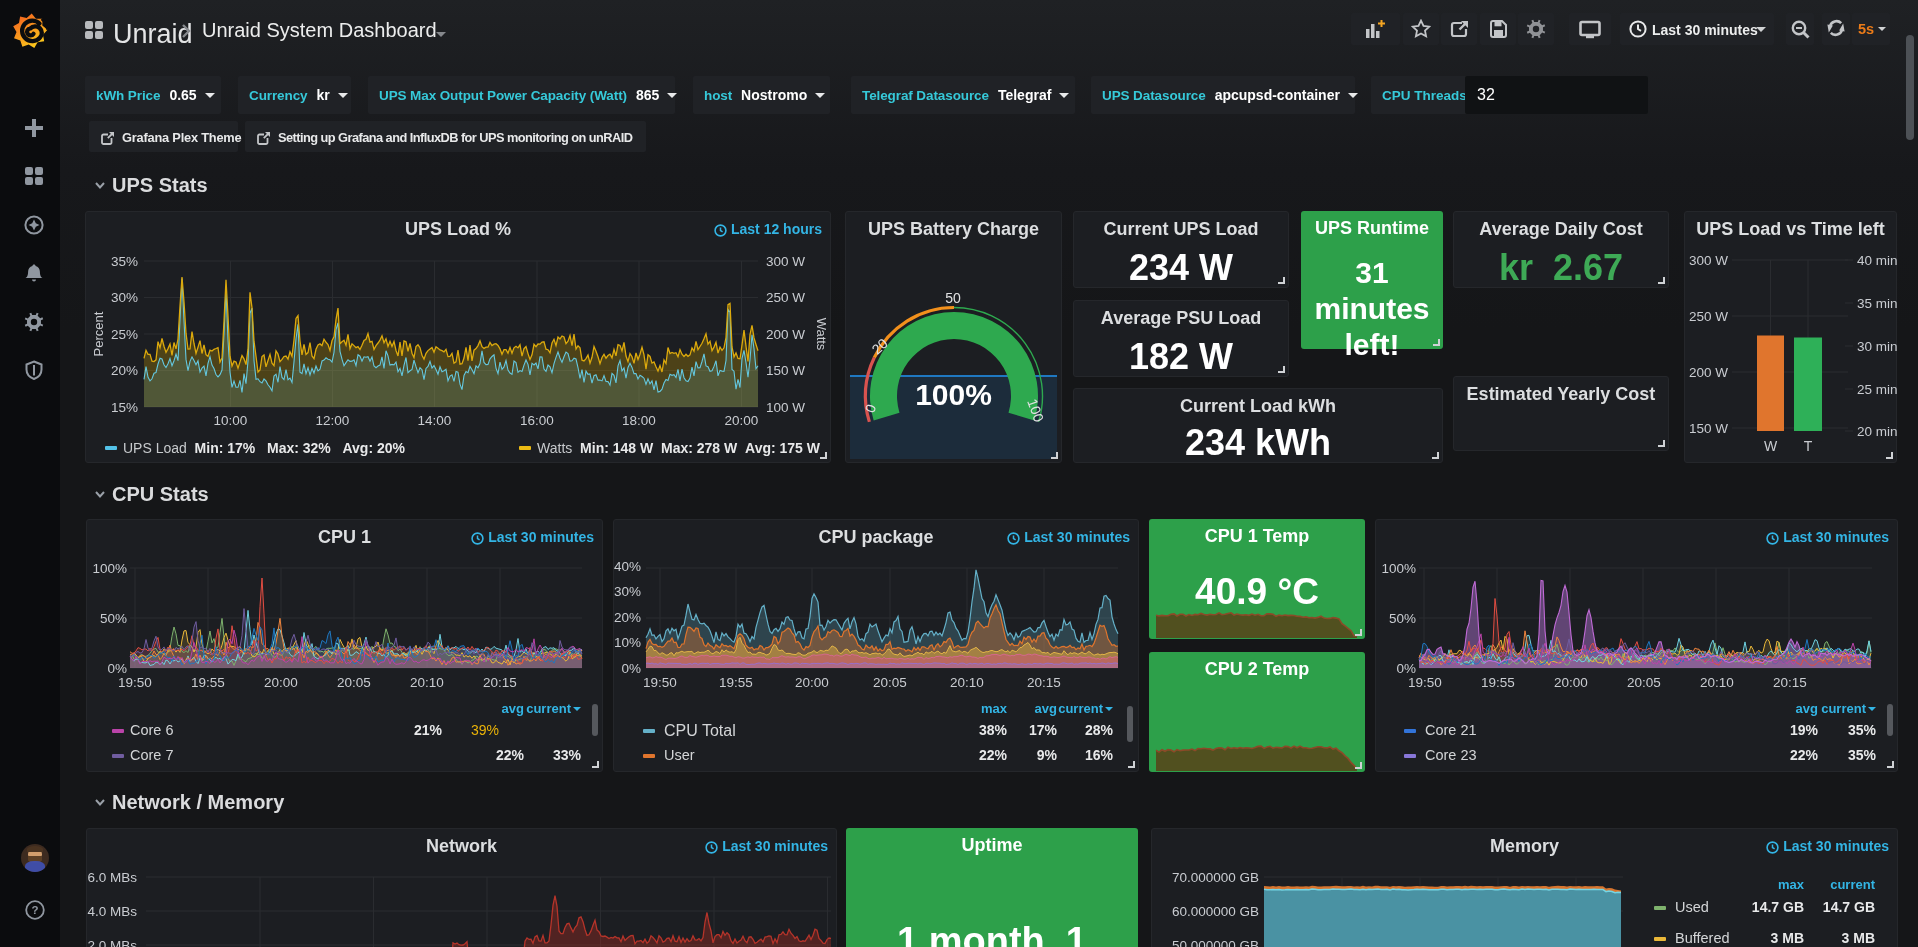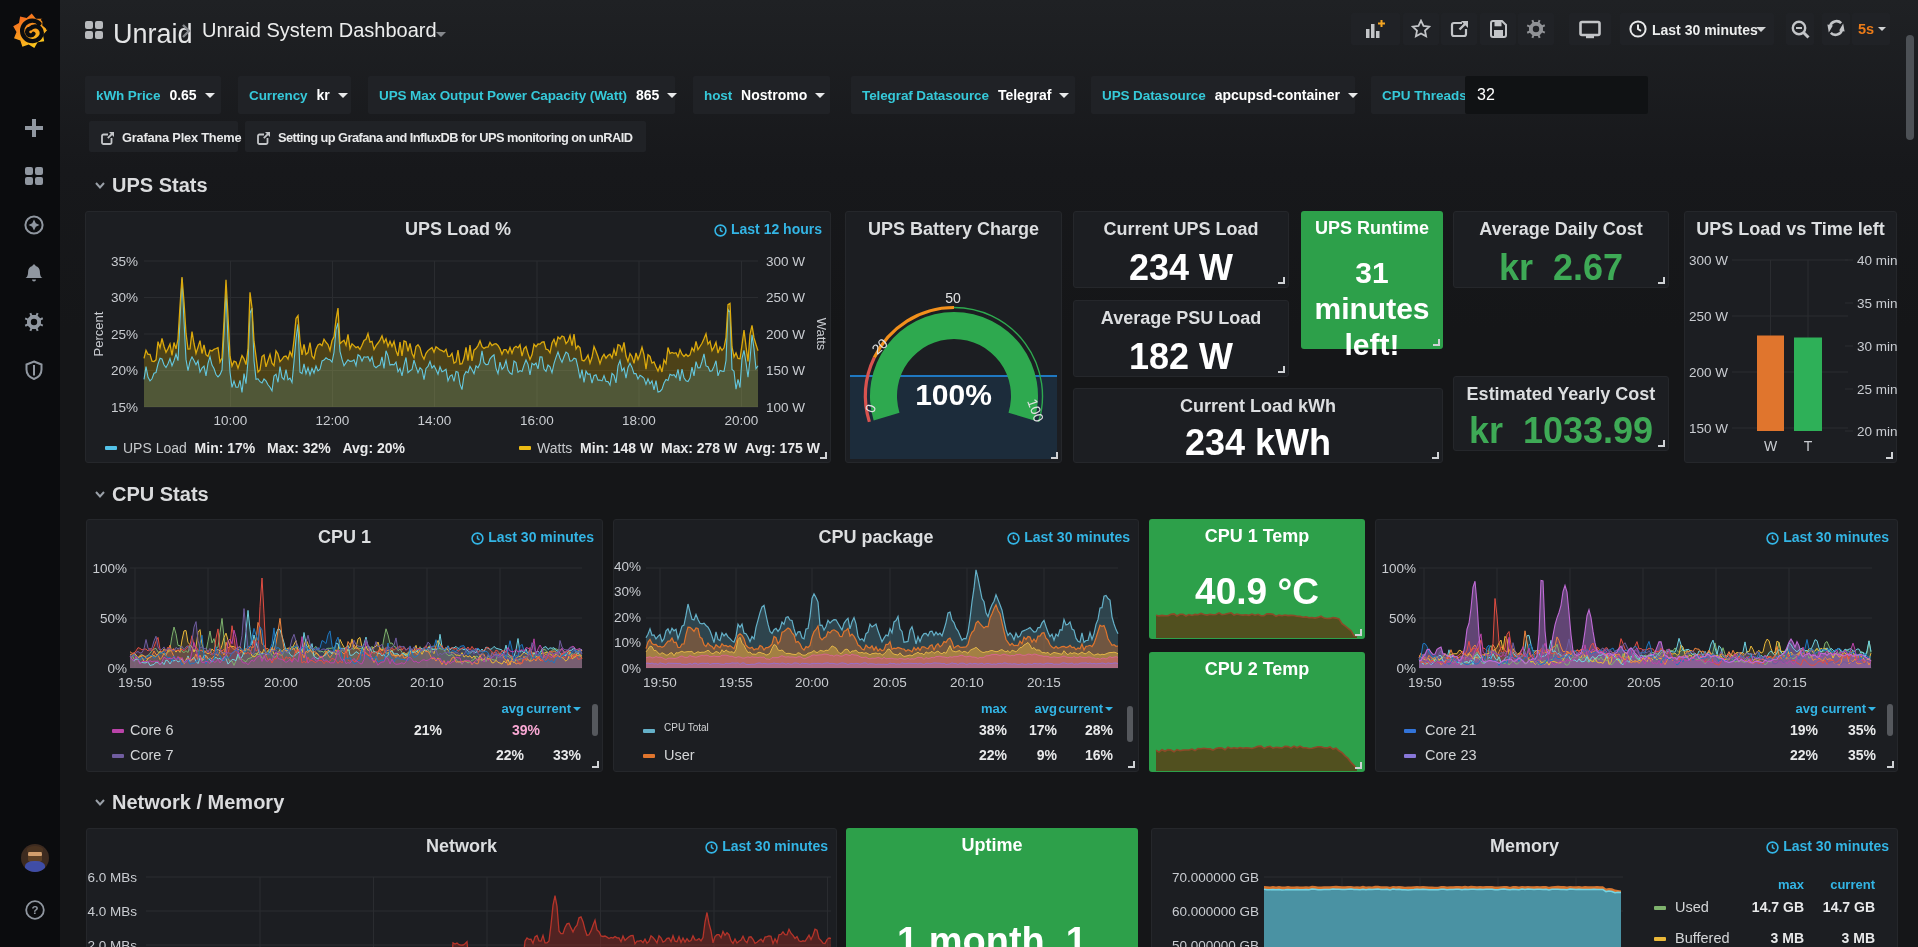--- a/index.html
+++ b/index.html
@@ -307,21 +307,20 @@
       <div class="statv" style="top:36px;font-size:36px;color:#fff;line-height:36px">234 kWh</div>
       <div class="rs"></div>
     </div>
     <div class="panel" style="left:1453px;top:211px;width:216px;height:77px">
       <div class="ptitle">Average Daily Cost</div>
       <div class="statv" style="top:38px;font-size:36px;color:#3eaa56;line-height:36px">kr&nbsp;&nbsp;2.67</div>
       <div class="rs"></div>
     </div>
     <div class="panel" style="left:1453px;top:376px;width:216px;height:75px">
       <div class="ptitle">Estimated Yearly Cost</div>
-      <div class="statv" style="top:36px;font-size:36px;color:#3eaa56;line-height:36px">kr&nbsp;&nbsp;1033.99</div>
       <div class="rs"></div>
     </div>
     <div class="gpanel" style="left:1301px;top:211px;width:142px;height:138px">
       <div class="ptitle" style="color:#fff">UPS Runtime</div>
       <div class="statv" style="top:44px;font-size:30px;line-height:36px;color:#fff">31<br>minutes<br>left!</div>
       <div class="rs"></div>
     </div>
     <div class="panel" style="left:1684px;top:211px;width:213px;height:252px">
       <div style="position:absolute;left:0;top:0">
         <svg width="213" height="252" viewBox="0 0 213 252" style="">
@@ -396,21 +395,21 @@
       <div class="ptitle">CPU 1</div>
       <div class="trange"><svg width="13" height="13" viewBox="0 0 13 13" style="">
           <circle cx="6.5" cy="6.5" r="5.4" fill="none" stroke="#33b5e5" stroke-width="1.6"></circle>
           <path d="M6.5 3.4 V6.5 L8.6 7.8" stroke="#33b5e5" stroke-width="1.5" fill="none"></path>
         </svg><span style="vertical-align:1px">Last 30 minutes</span></div>
       <div class="abs lh" style="top:181px;left:327px;width:110px;text-align:right;font-size:13px">avg</div>
       <div class="abs lh" style="top:181px;left:384px;width:110px;text-align:right;font-size:13px">current<span style="display:inline-block;width:0;height:0;border-left:4px solid transparent;border-right:4px solid transparent;border-top:4px solid #33b5e5;margin-left:2px;vertical-align:2px"></span></div>
       <div class="abs" style="top:209px;left:25px;width:12px;height:4px;border-radius:1px;background:#ba43a9"></div>
       <div class="abs" style="top:202px;left:43px;font-size:14.5px;color:#d3d5d7">Core 6</div>
       <div class="abs" style="top:202px;left:327px;width:110px;font-size:14px;font-weight:bold;color:#e8e9ea">21%</div>
-      <div class="abs" style="top:202px;left:384px;width:110px;text-align:center;font-size:14px;font-weight:bold;color:#f9a8d4">39%</div>
+      <div class="abs" style="top:202px;left:384px;width:110px;text-align:left;font-size:14px;font-weight:normal;color:#eab308">39%</div>
       <div class="abs" style="top:234px;left:25px;width:12px;height:4px;border-radius:1px;background:#705da0"></div>
       <div class="abs" style="top:227px;left:43px;font-size:14.5px;color:#d3d5d7">Core 7</div>
       <div class="abs" style="top:227px;left:327px;width:110px;text-align:right;font-size:14px;font-weight:bold;color:#e8e9ea">22%</div>
       <div class="abs" style="top:227px;left:384px;width:110px;text-align:right;font-size:14px;font-weight:bold;color:#e8e9ea">33%</div>
       <div class="abs" style="left:505px;top:184px;width:6px;height:32px;background:#55585d;border-radius:3px"></div>
       <div class="rs"></div>
     </div>
     <div class="panel" style="left:1375px;top:519px;width:523px;height:253px">
       <div style="position:absolute;left:0;top:0">
         <svg width="523" height="253" viewBox="0 0 523 253" style="">
@@ -506,21 +505,21 @@
       </div>
       <div class="ptitle">CPU package</div>
       <div class="trange"><svg width="13" height="13" viewBox="0 0 13 13" style="">
           <circle cx="6.5" cy="6.5" r="5.4" fill="none" stroke="#33b5e5" stroke-width="1.6"></circle>
           <path d="M6.5 3.4 V6.5 L8.6 7.8" stroke="#33b5e5" stroke-width="1.5" fill="none"></path>
         </svg><span style="vertical-align:1px">Last 30 minutes</span></div>
       <div class="abs lh" style="top:181px;left:283px;width:110px;text-align:right;font-size:13px">max</div>
       <div class="abs lh" style="top:181px;left:333px;width:110px;text-align:right;font-size:13px">avg</div>
       <div class="abs lh" style="top:181px;left:389px;width:110px;text-align:right;font-size:13px">current<span style="display:inline-block;width:0;height:0;border-left:4px solid transparent;border-right:4px solid transparent;border-top:4px solid #33b5e5;margin-left:2px;vertical-align:2px"></span></div>
       <div class="abs" style="top:209px;left:29px;width:12px;height:4px;border-radius:1px;background:#64b0c8"></div>
-      <div class="abs" style="top:202px;left:50px;font-size:10px;color:#d3d5d7">CPU Total</div>
+      <div class="abs" style="top:202px;left:50px;font-size:16px;color:#d3d5d7">CPU Total</div>
       <div class="abs" style="top:202px;left:283px;width:110px;text-align:right;font-size:14px;font-weight:bold;color:#e8e9ea">38%</div>
       <div class="abs" style="top:202px;left:333px;width:110px;text-align:right;font-size:14px;font-weight:bold;color:#e8e9ea">17%</div>
       <div class="abs" style="top:202px;left:389px;width:110px;text-align:right;font-size:14px;font-weight:bold;color:#e8e9ea">28%</div>
       <div class="abs" style="top:234px;left:29px;width:12px;height:4px;border-radius:1px;background:#e0752d"></div>
       <div class="abs" style="top:227px;left:50px;font-size:14.5px;color:#d3d5d7">User</div>
       <div class="abs" style="top:227px;left:283px;width:110px;text-align:right;font-size:14px;font-weight:bold;color:#e8e9ea">22%</div>
       <div class="abs" style="top:227px;left:333px;width:110px;text-align:right;font-size:14px;font-weight:bold;color:#e8e9ea">9%</div>
       <div class="abs" style="top:227px;left:389px;width:110px;text-align:right;font-size:14px;font-weight:bold;color:#e8e9ea">16%</div>
       <div class="abs" style="left:513px;top:186px;width:6px;height:36px;background:#55585d;border-radius:3px"></div>
       <div class="rs"></div>

